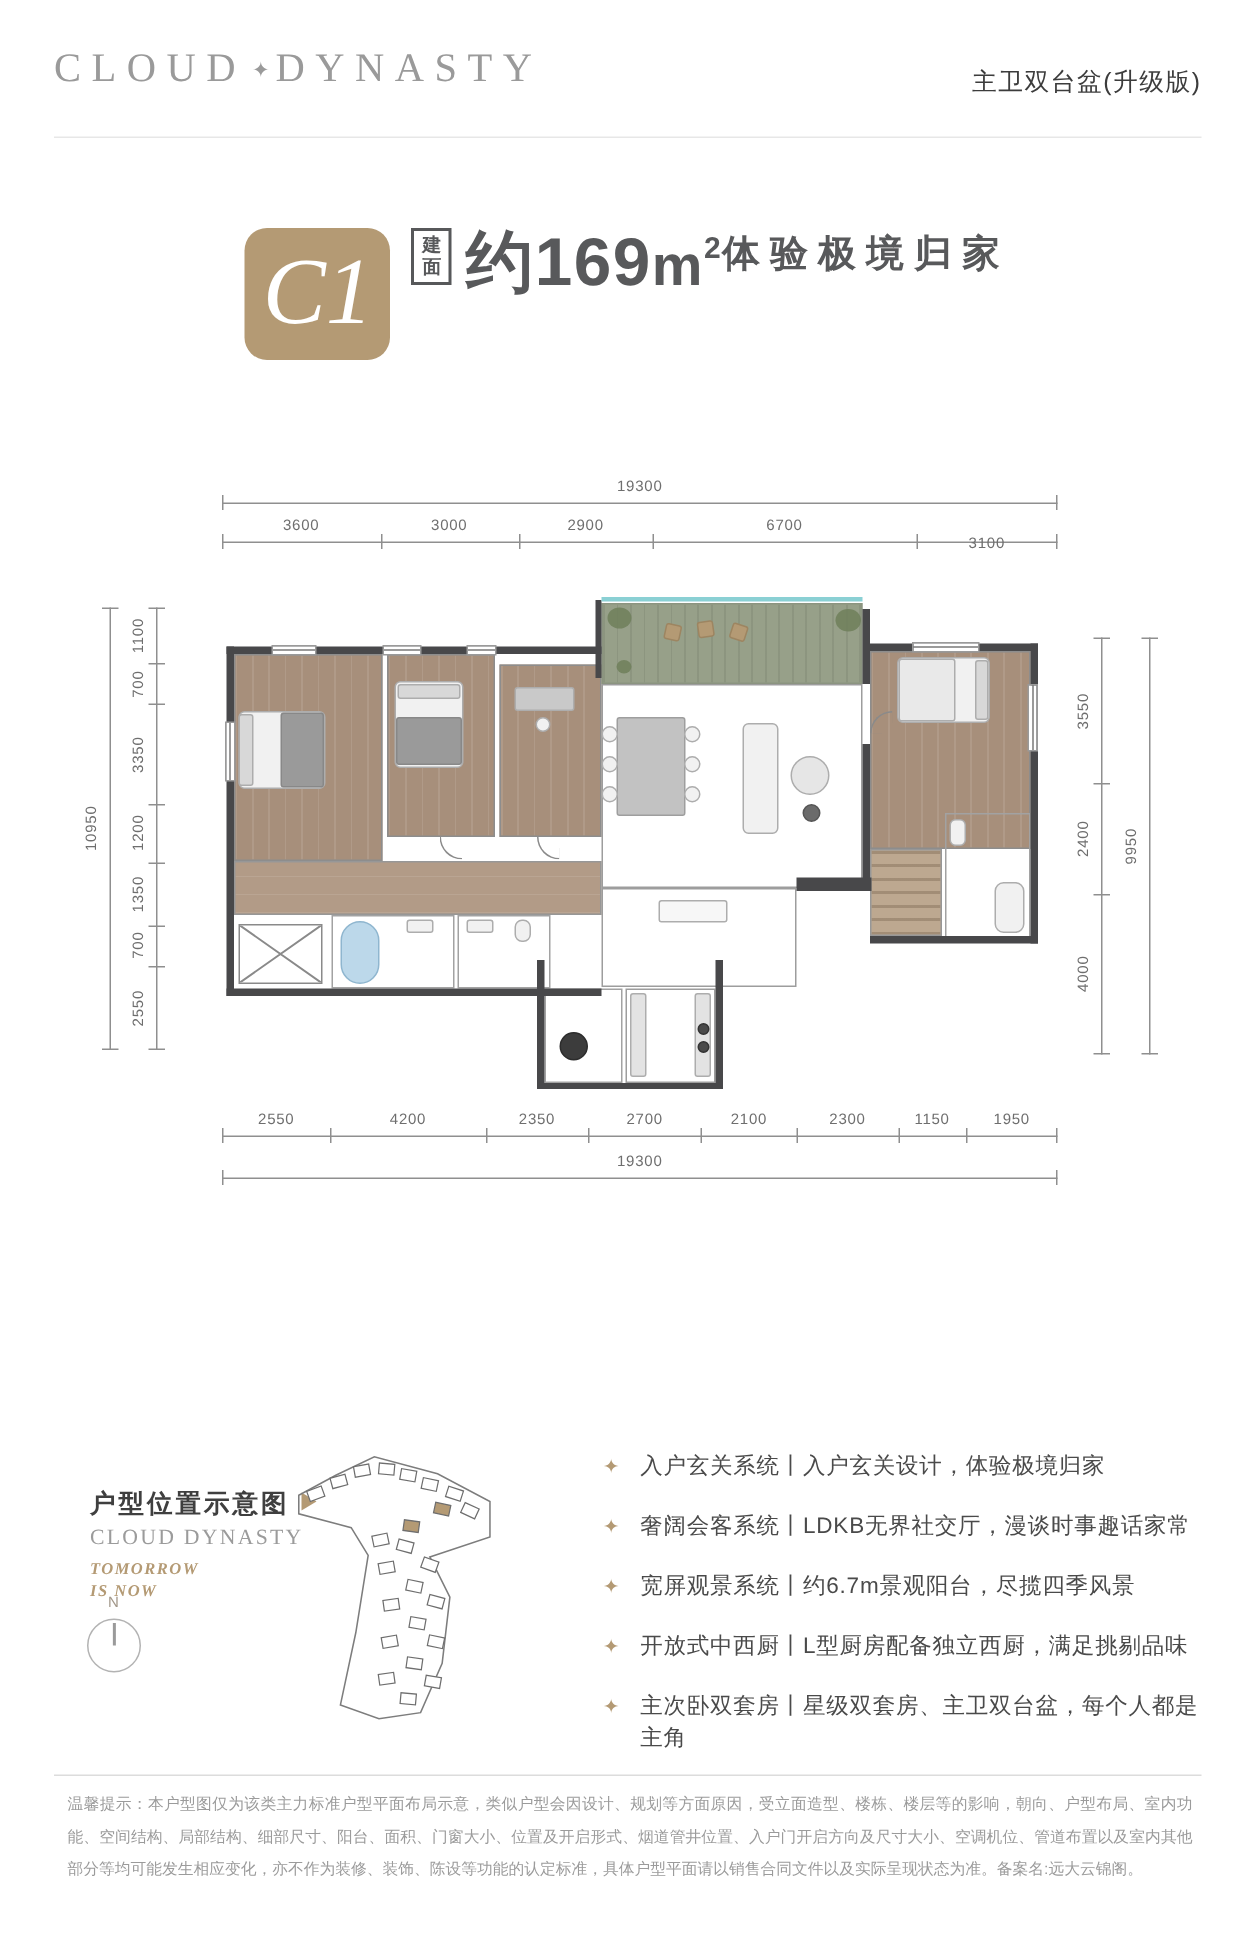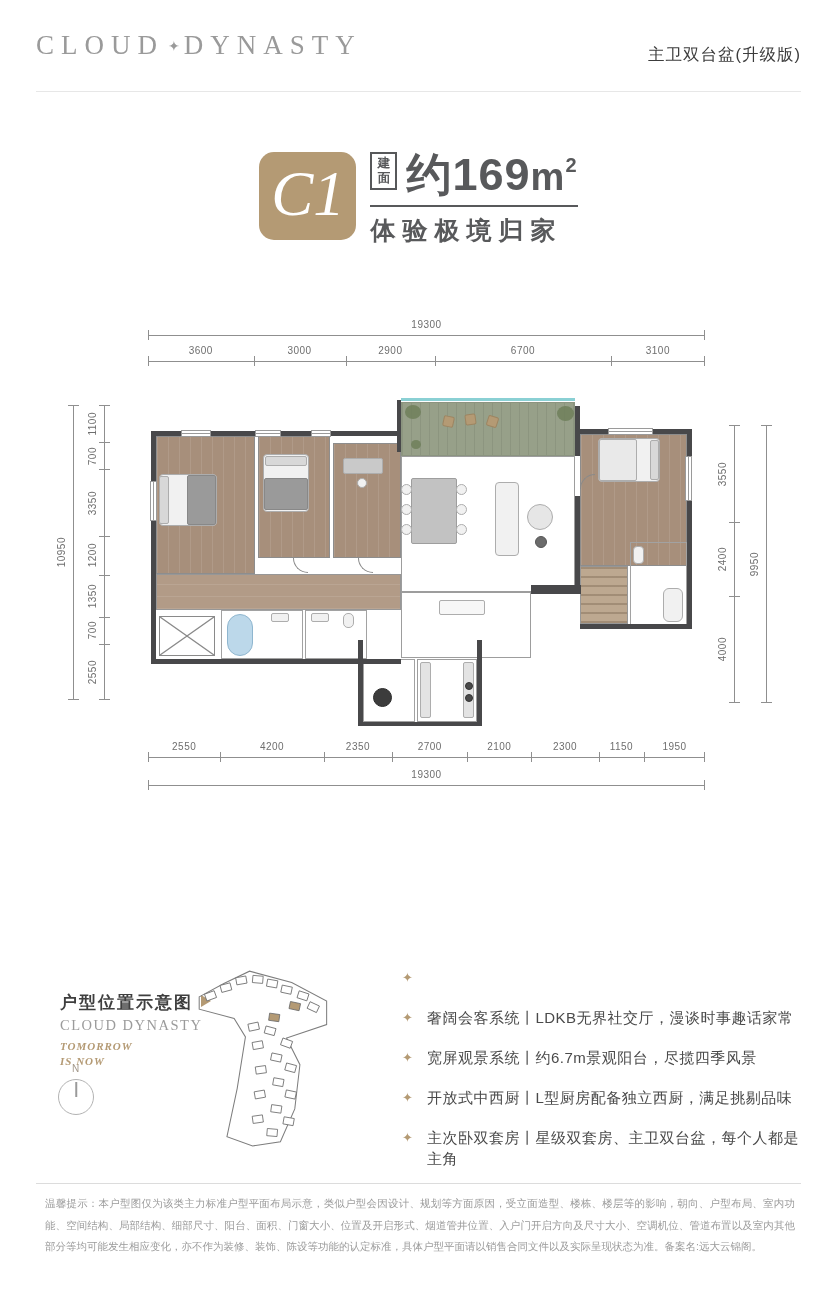--- a/index.html
+++ b/index.html
@@ -13,21 +13,21 @@
   .header-tag{position:absolute;right:36px;top:44px;font-size:16.5px;color:#3c3c3c;
         font-weight:500;letter-spacing:1px;}
   .header-rule{position:absolute;left:36px;right:36px;top:91px;height:1px;background:#e7e7e7;}
 
   
   .unit-banner{position:absolute;left:0;top:152px;width:100%;display:flex;
         justify-content:center;align-items:flex-start;gap:14px;}
   .unit-badge{width:97px;height:88px;border-radius:15px;background:#b49a74;color:#fff;
         display:flex;align-items:center;justify-content:center;
         font-family:"Liberation Serif",serif;font-style:italic;font-size:63px;padding-bottom:4px;box-sizing:border-box;}
-  .unit-info{display:flex;flex-direction:column;}
+  .unit-info{display:flex;flex-direction:row;}
   .unit-row1{display:flex;align-items:flex-end;gap:9px;}
   .area-label{border:2px solid #57585a;color:#57585a;font-size:12.5px;font-weight:700;
         width:17px;line-height:1.2;padding:2px 3px;text-align:center;word-break:break-all;
         margin-bottom:7px;}
   .area-value{font-size:45px;color:#58595b;font-weight:700;letter-spacing:1px;line-height:1;}
   .area-value .unit-m{font-size:38px;}
   .area-value sup{font-size:20px;vertical-align:18px;}
   .unit-divider{height:2px;background:#58595b;margin:8px 0 7px 0;}
   .unit-rooms{font-size:25px;color:#58595b;font-weight:700;letter-spacing:7px;}
 
@@ -124,21 +124,21 @@
         </div>
         <div class="hseg" style="flex-grow: 3000;">
           <span class="dlabel">3000</span>
         </div>
         <div class="hseg" style="flex-grow: 2900;">
           <span class="dlabel">2900</span>
         </div>
         <div class="hseg" style="flex-grow: 6700;">
           <span class="dlabel">6700</span>
         </div>
-        <div class="hseg" style="flex-grow: 3100;">
+        <div class="hseg" style="flex-grow: 3100; margin-top: 12px;">
           <span class="dlabel">3100</span>
         </div>
       </div>
     <div class="hdim" id="dim-bottom-seg" style="left:148px;top:430px;width:557px;">
         <div class="hseg" style="flex-grow: 2550;">
           <span class="dlabel">2550</span>
         </div>
         <div class="hseg" style="flex-grow: 4200;">
           <span class="dlabel">4200</span>
         </div>
@@ -338,20 +338,21 @@
           <rect x="57" y="122.5" width="10" height="7" transform="rotate(-10 62 126)" fill="#ffffff" stroke="#6e6e6e" stroke-width="0.8"></rect>
           <rect x="73" y="136.5" width="10" height="7" transform="rotate(8 78 140)" fill="#ffffff" stroke="#6e6e6e" stroke-width="0.8"></rect>
           <rect x="85" y="148.5" width="10" height="7" transform="rotate(10 90 152)" fill="#ffffff" stroke="#6e6e6e" stroke-width="0.8"></rect>
           <rect x="55" y="146.5" width="10" height="7" transform="rotate(-8 60 150)" fill="#ffffff" stroke="#6e6e6e" stroke-width="0.8"></rect>
           <rect x="69" y="159.5" width="10" height="7" transform="rotate(5 74 163)" fill="#ffffff" stroke="#6e6e6e" stroke-width="0.8"></rect>
         </g>
     </svg>
     <div class="features" id="features">
         <div class="feature">
           <span class="f-star">✦</span>
+          <span class="f-text">入户玄关系统丨入户玄关设计，体验极境归家</span>
         </div>
         <div class="feature">
           <span class="f-star">✦</span>
           <span class="f-text">奢阔会客系统丨LDKB无界社交厅，漫谈时事趣话家常</span>
         </div>
         <div class="feature">
           <span class="f-star">✦</span>
           <span class="f-text">宽屏观景系统丨约6.7m景观阳台，尽揽四季风景</span>
         </div>
         <div class="feature">

